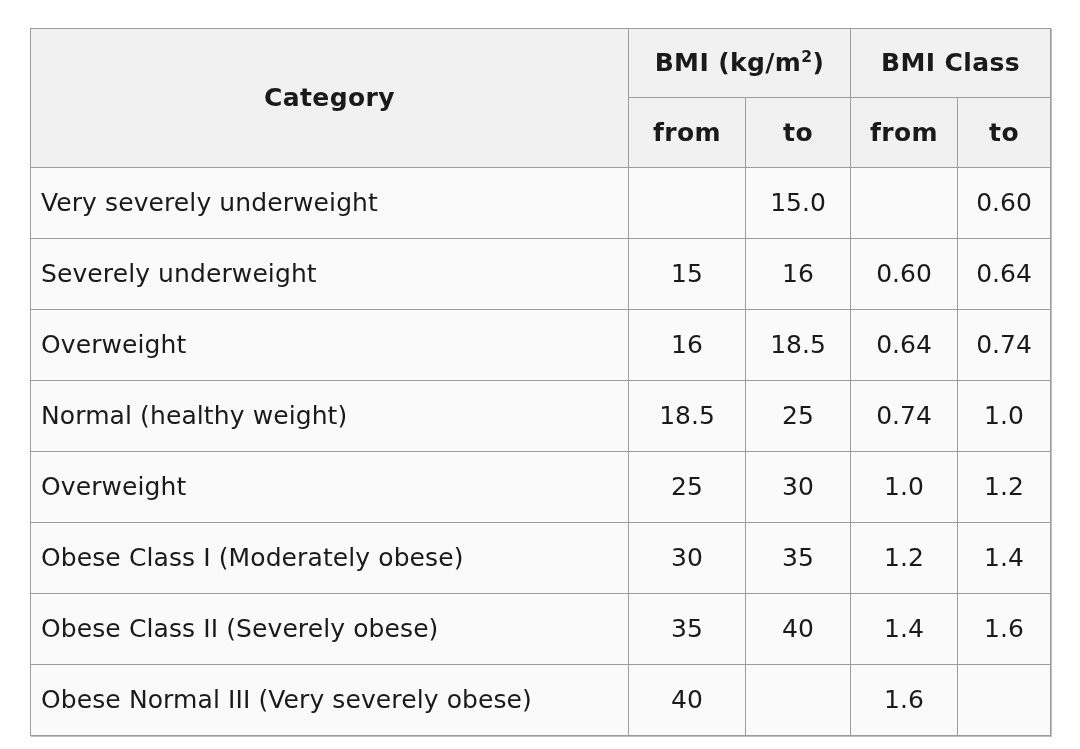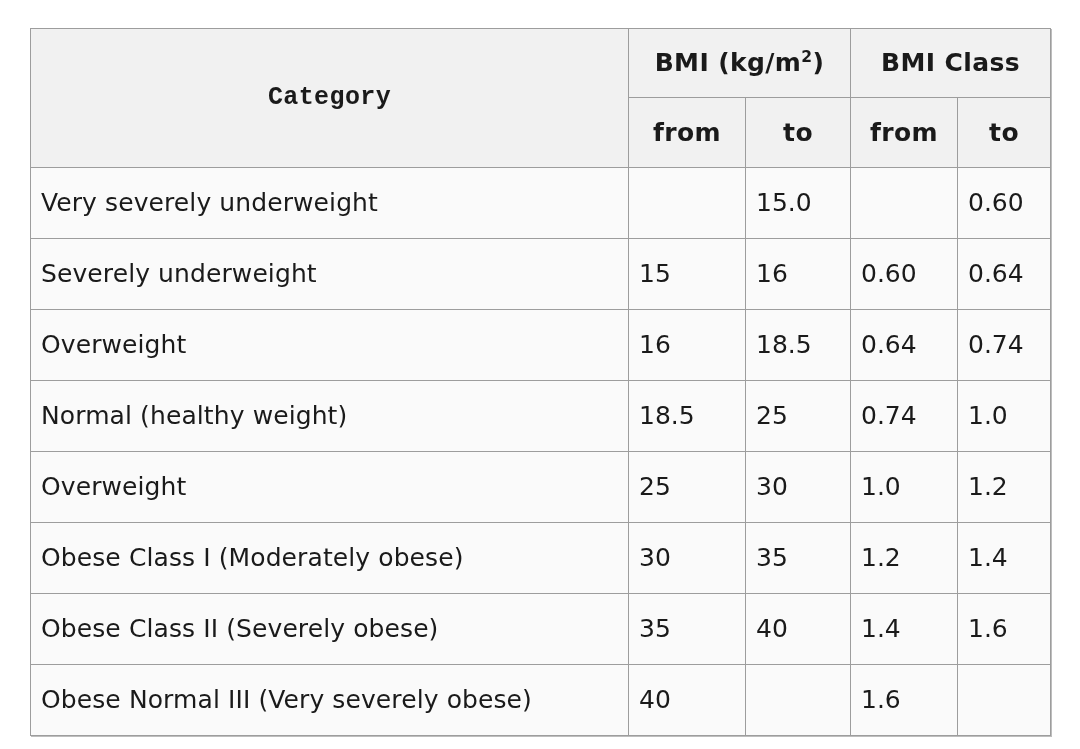--- a/index.html
+++ b/index.html
@@ -44,37 +44,37 @@
     font-weight: bold;
     font-size: 25px;
     text-align: center;
     letter-spacing: 0.4px;
   }
   thead tr.head-row-1 th { height: 68px; margin-top: 24px; }
   thead tr.head-row-2 th { height: 69px; }
 
   th.th-category-main {
     font-size: 26px;
-    font-family: Liberation Mono, monospace;
   }
 
   
   table.bmi-table tbody td {
     background: #fafafa;
     height: 70px;
     font-size: 25px;
     font-weight: normal;
     margin-left: 21px;
   }
   td.cat-cell {
     text-align: left;
     padding-left: 14px;
     letter-spacing: 0.1px;
   }
   td.num-cell {
+    text-align: center;
     padding: 0 6px;
   }
 
   sup {
     font-size: 0.62em;
     vertical-align: super;
     line-height: 0;
   }
 
   

